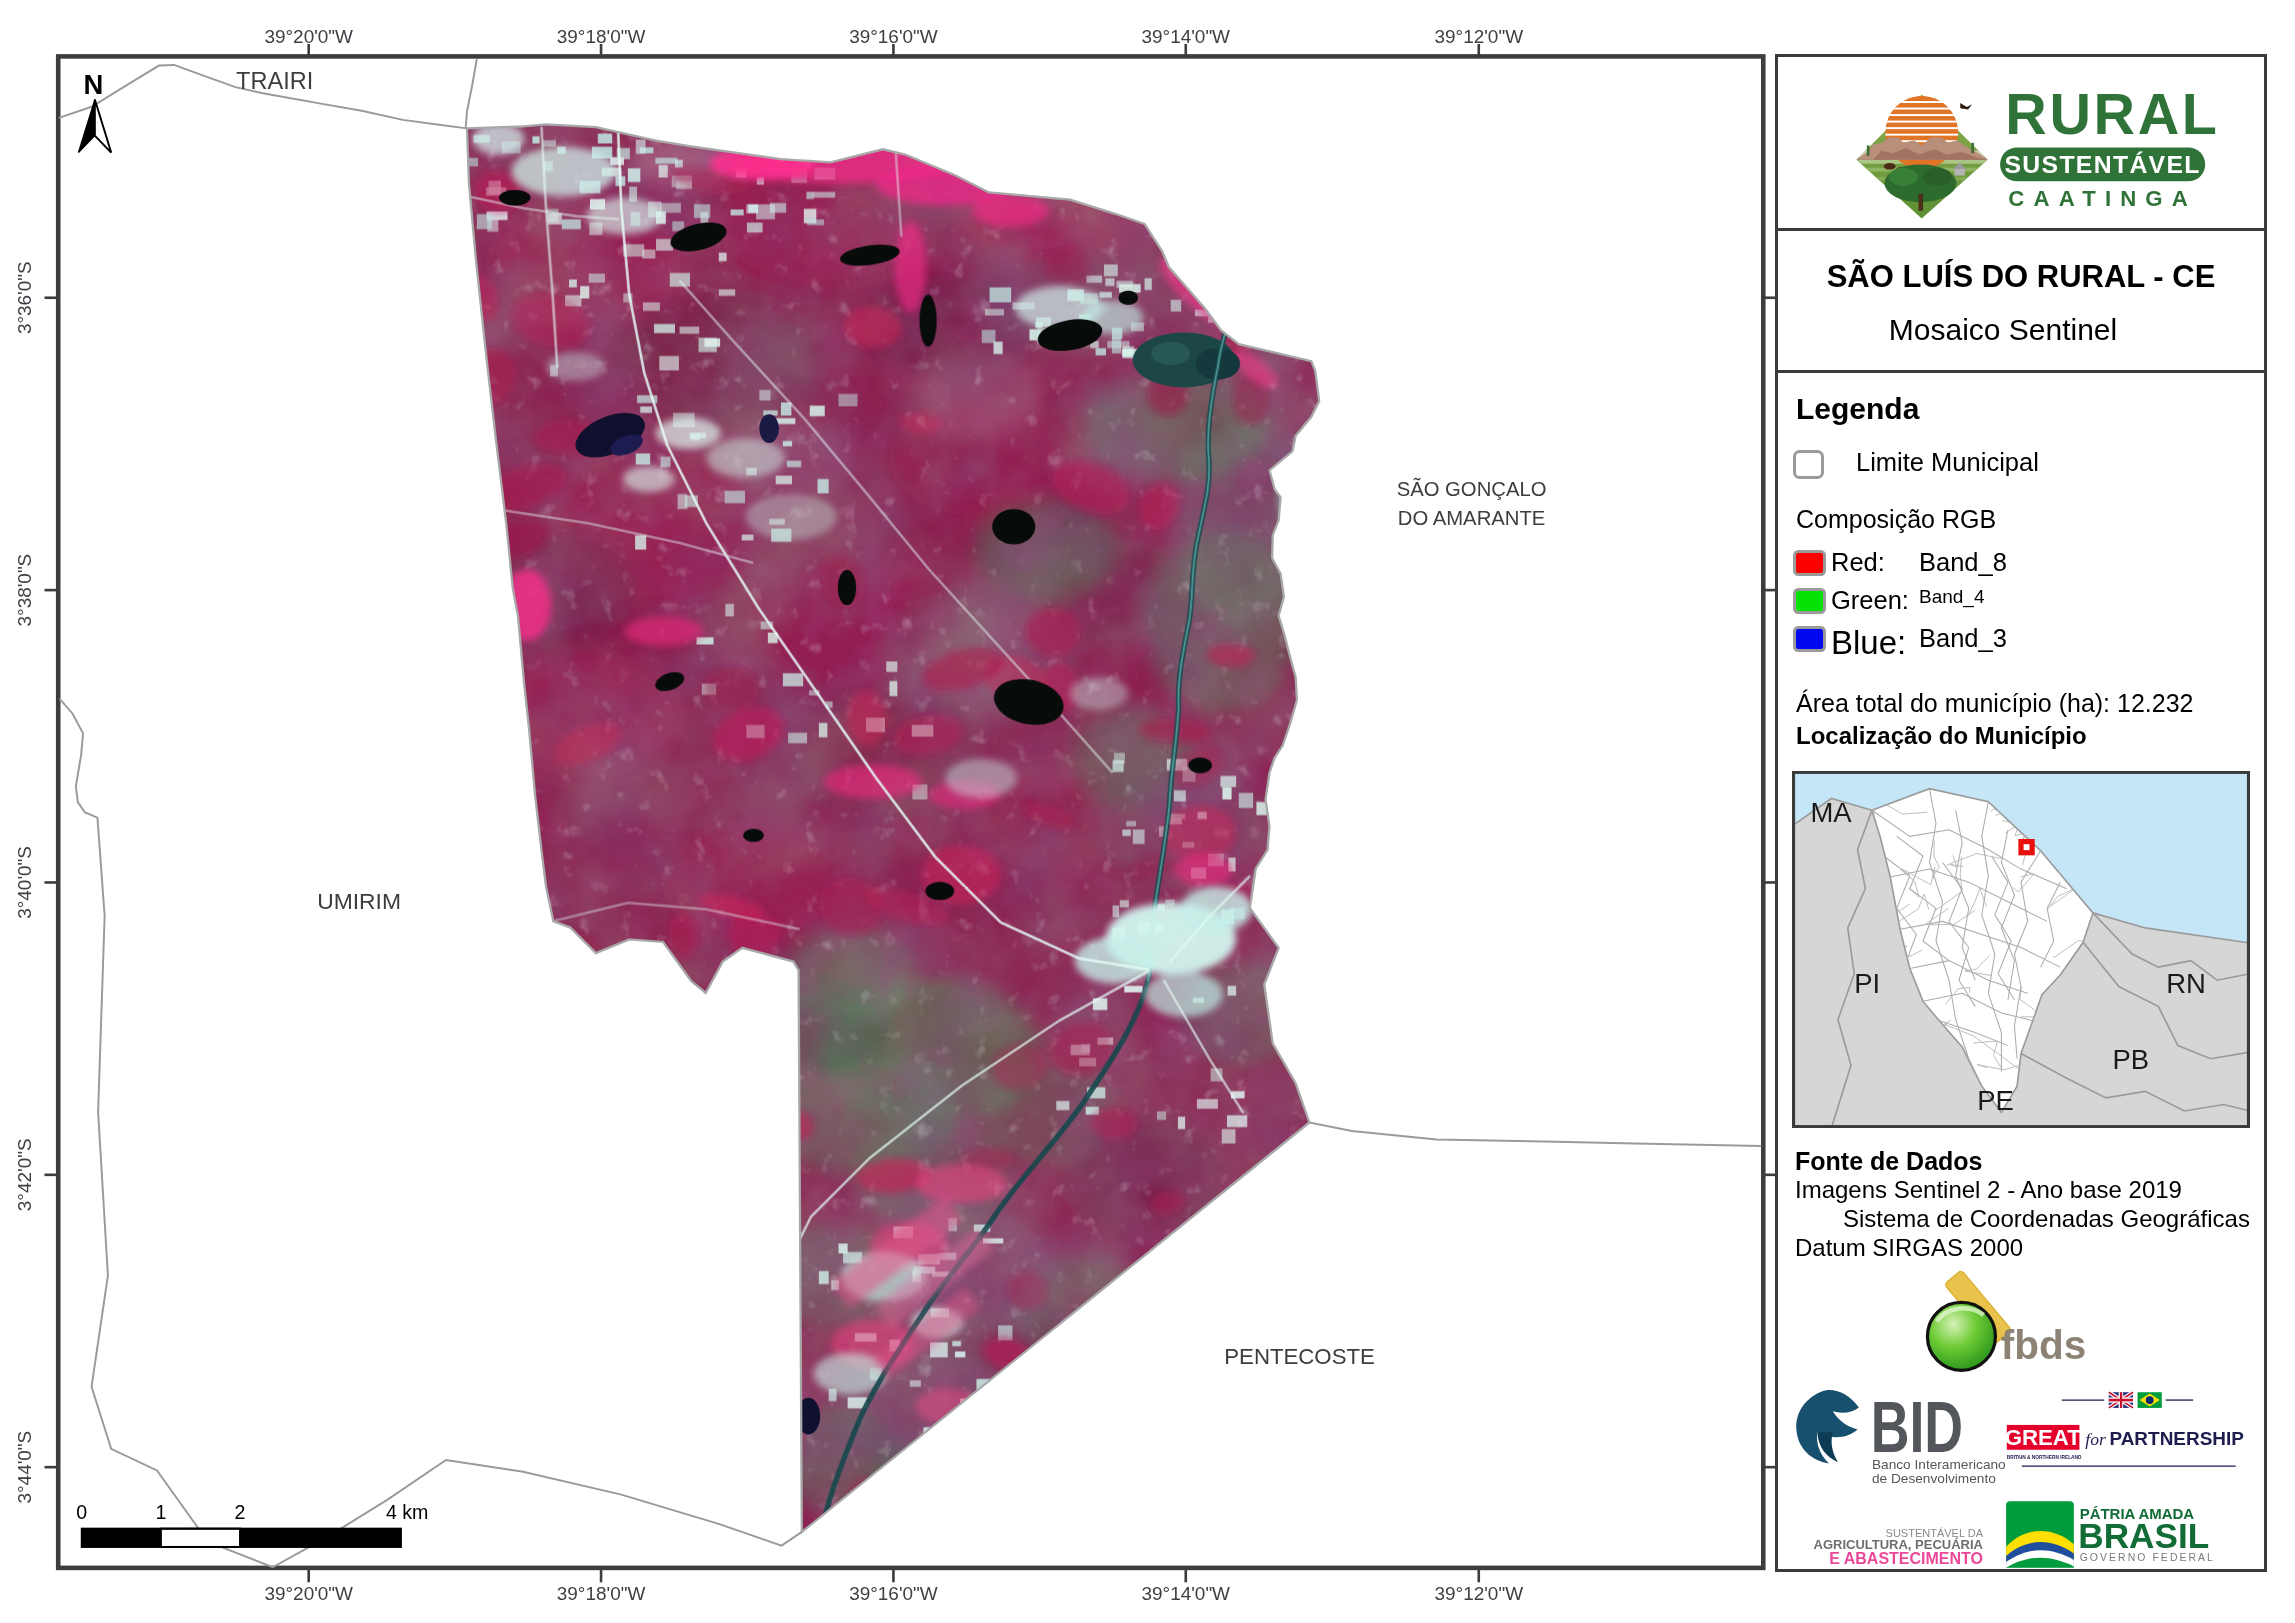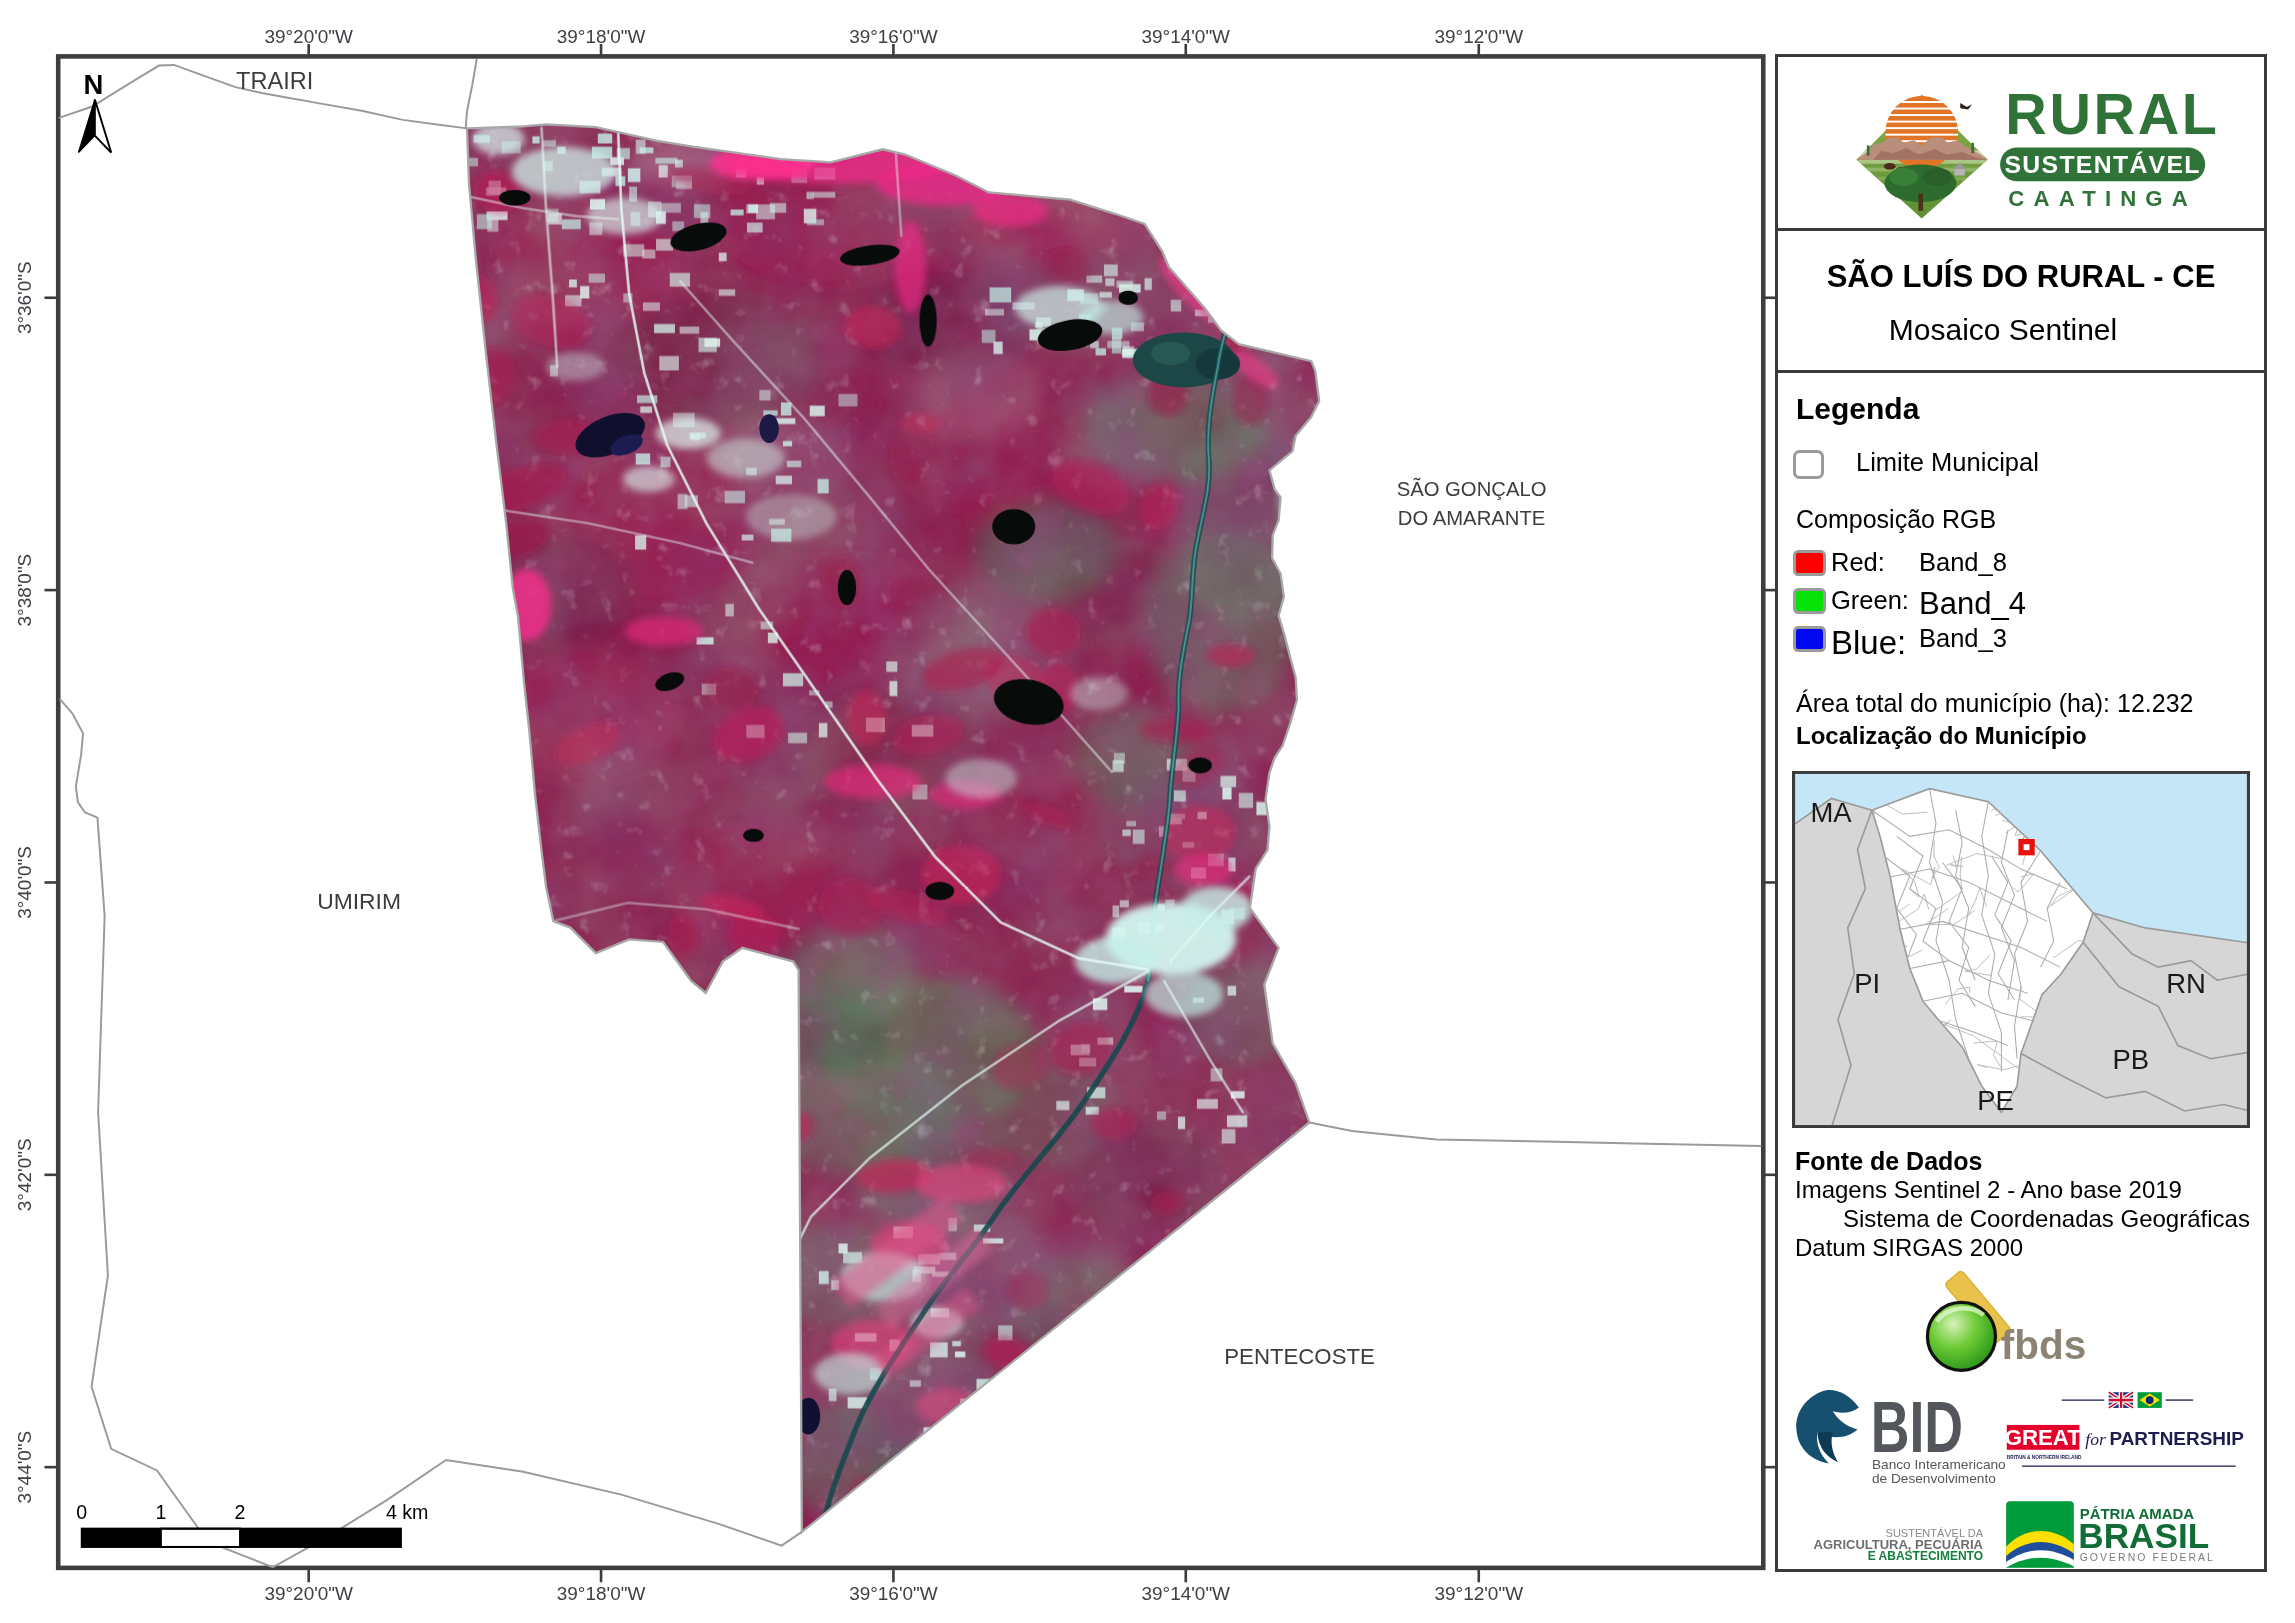--- a/index.html
+++ b/index.html
@@ -662,21 +662,21 @@
 <div class="abs" style="left:1829px;top:448px;font-size:25.5px;color:#000;margin-left:27px;">Limite Municipal</div>
 
 <div class="abs" style="left:1796px;top:505px;font-size:25px;color:#000;">Composição RGB</div>
 
 <div class="abs" style="left:1793px;top:550px;width:33px;height:25.5px;border:3.3px solid #9a9a9a;border-radius:5.2px;background:#fa0000;box-sizing:border-box;"></div>
 <div class="abs" style="left:1831px;top:548px;font-size:25.5px;color:#000;">Red:</div>
 <div class="abs" style="left:1919px;top:548px;font-size:25.5px;color:#000;">Band_8</div>
 
 <div class="abs" style="left:1793px;top:588px;width:33px;height:25.5px;border:3.3px solid #9a9a9a;border-radius:5.2px;background:#06e206;box-sizing:border-box;"></div>
 <div class="abs" style="left:1831px;top:586px;font-size:25.5px;color:#000;">Green:</div>
-<div class="abs" style="left:1919px;top:586px;font-size:31px;color:#000;">Band_4</div>
+<div class="abs" style="left:1919px;top:586px;font-size:19px;color:#000;">Band_4</div>
 
 <div class="abs" style="left:1793px;top:626px;width:33px;height:25.5px;border:3.3px solid #9a9a9a;border-radius:5.2px;background:#0008f0;box-sizing:border-box;"></div>
 <div class="abs" style="left:1831px;top:624px;font-size:33px;color:#000;">Blue:</div>
 <div class="abs" style="left:1919px;top:624px;font-size:25.5px;color:#000;">Band_3</div>
 
 <div class="abs" style="left:1796px;top:689px;font-size:25px;color:#000;">Área total do município (ha): 12.232</div>
 
 <div class="abs" style="left:1796px;top:722px;font-size:24px;font-weight:bold;color:#000;">Localização do Município</div>
 
 <svg class="abs" style="left:1792px;top:771px" width="458" height="357" viewBox="0 0 700 546">
@@ -832,21 +832,21 @@
 
 <text x="127" y="88" font-size="27" font-style="italic" fill="#1d1d4f" font-family="Liberation Serif, serif">for</text>
 <text x="164" y="88" font-size="29" font-weight="bold" fill="#1d1d4f" font-family="Liberation Sans, sans-serif">PARTNERSHIP</text>
 
 <line x1="30" y1="121" x2="357" y2="121" stroke="#1d1d4f" stroke-width="2"></line>
 </svg>
 
 <div class="abs" style="left:1766px;top:1528px;width:217px;text-align:right;color:#8a8a8a;white-space:nowrap;">
 <div style="font-size:11px;line-height:1.0;">SUSTENTÁVEL DA</div>
 <div style="font-size:13px;font-weight:bold;color:#6e6e6e;line-height:0.95;">AGRICULTURA, PECUÁRIA</div>
-<div style="font-size:12px;font-weight:bold;color:#15803d;line-height:0.95;padding-left:15px;">E ABASTECIMENTO</div>
+<div style="font-size:16px;font-weight:bold;color:#ec4899;line-height:0.95;padding-left:15px;">E ABASTECIMENTO</div>
 </div>
 
 <svg class="abs" style="left:2004px;top:1500px" width="249" height="69" viewBox="0 0 380 106">
 
 <g>
 <rect x="2" y="2" width="104" height="102" rx="6" fill="#009b3a"></rect>
 <path d="M2,72 C30,40 76,40 106,68 L106,104 L2,104 Z" fill="#fedf00"></path>
 <path d="M2,86 C34,58 72,58 106,82 L106,104 L2,104 Z" fill="#1f4e9c"></path>
 <path d="M2,95 C36,72 70,72 106,92 L106,104 L2,104 Z" fill="#fff"></path>
 <path d="M2,104 C36,84 70,84 106,102 L106,104 Z" fill="#009b3a"></path>

